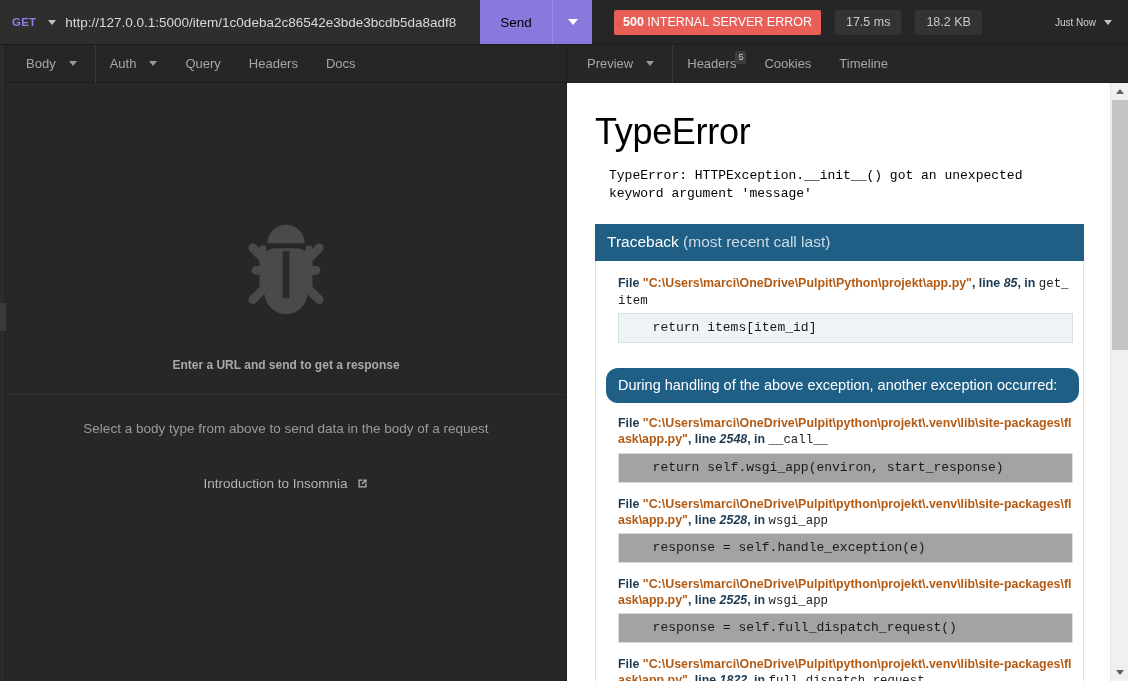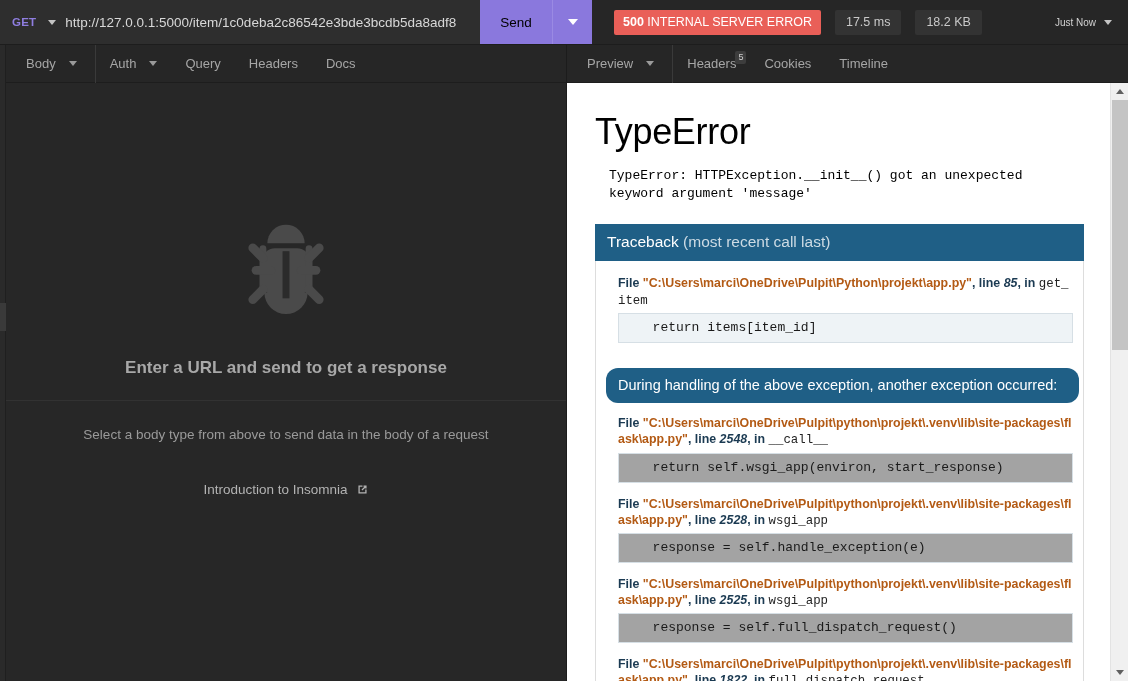--- a/index.html
+++ b/index.html
@@ -203,21 +203,21 @@
     align-items: center;
     justify-content: flex-start;
     padding-top: 125px;
     background: #272727;
     min-height: 0;
   }
   .bug-wrap { width: 108px; height: 108px; }
   .empty-title {
     margin-top: 42px;
     color: #a8a8a8;
-    font-size: 17px;
+    font-size: 12px;
     font-weight: bold;
   }
   .empty-divider {
     width: 100%;
     height: 1px;
     background: #323232;
     margin-top: 22px;
   }
   .empty-sub {
     margin-top: 26px;

